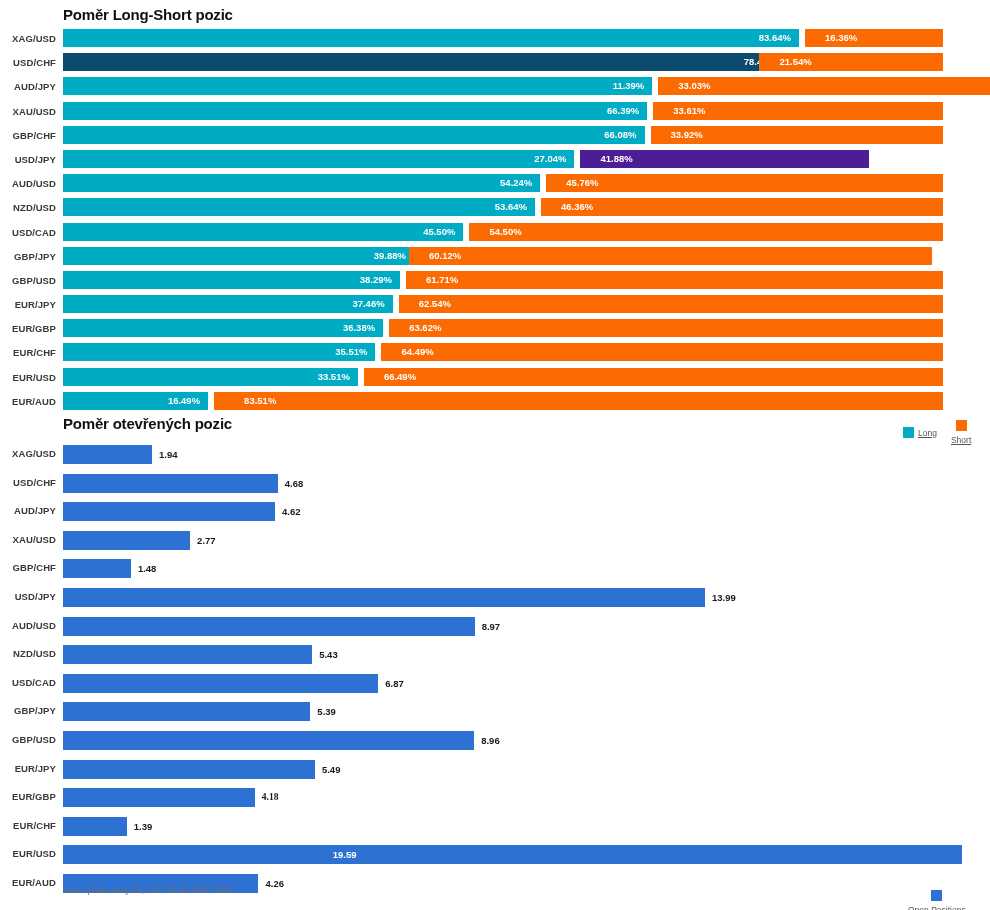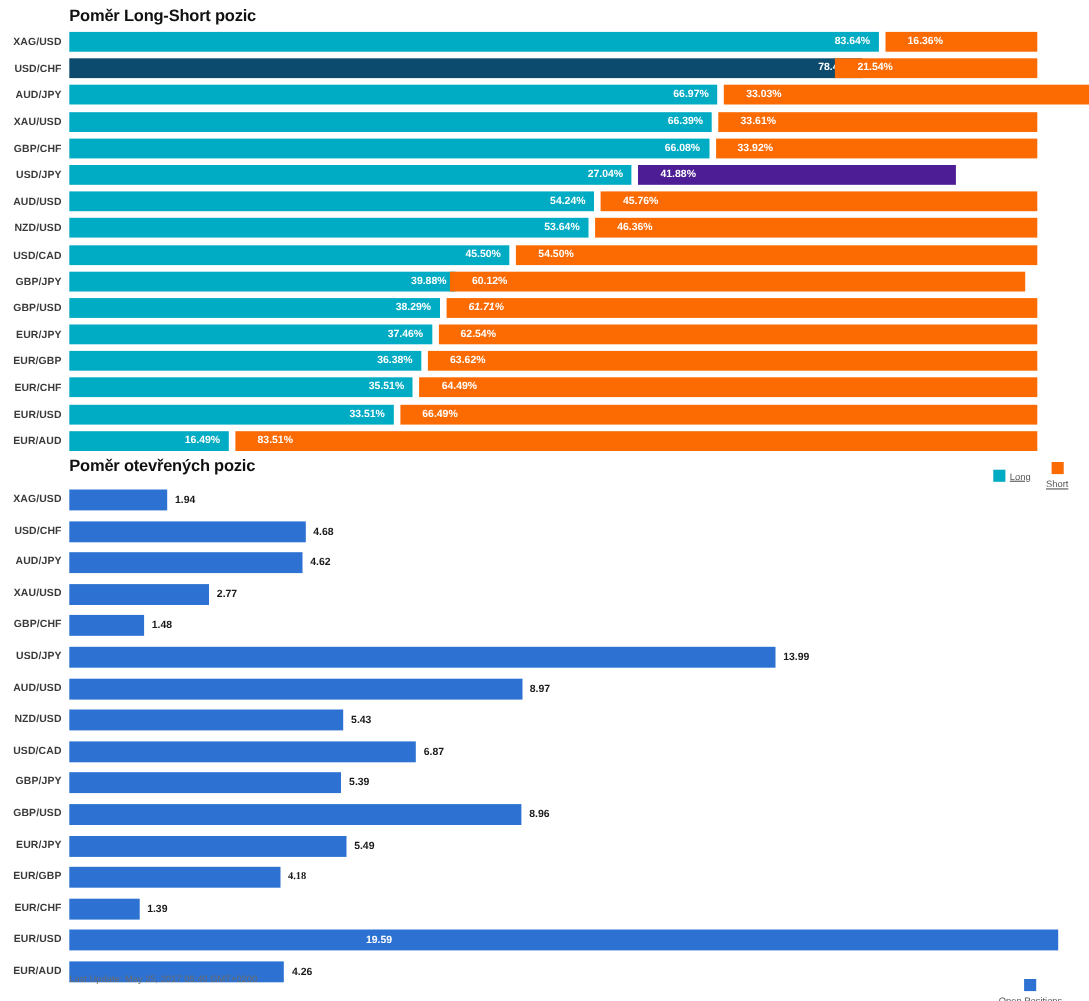--- a/index.html
+++ b/index.html
@@ -187,21 +187,21 @@
           </div>
           <div class="seg seg-short" style="left: 696.448px; width: 183.552px; background: rgb(252, 106, 2);">
             <span>21.54%</span>
           </div>
         </div>
       </div>
       <div class="row row-ls">
         <div class="cat-label">AUD/JPY</div>
         <div class="track">
           <div class="seg seg-long" style="width: 589.336px; background: rgb(0, 171, 196);">
-            <span>66.97%</span>
+            <span>11.39%</span>
           </div>
           <div class="seg seg-short" style="left: 595.336px; width: 335px; background: rgb(252, 106, 2);">
             <span>33.03%</span>
           </div>
         </div>
       </div>
       <div class="row row-ls">
         <div class="cat-label">XAU/USD</div>
         <div class="track">
           <div class="seg seg-long" style="width: 584.232px; background: rgb(0, 171, 196);">
@@ -277,21 +277,21 @@
             <span>60.12%</span>
           </div>
         </div>
       </div>
       <div class="row row-ls">
         <div class="cat-label">GBP/USD</div>
         <div class="track">
           <div class="seg seg-long" style="width: 336.952px; background: rgb(0, 171, 196);">
             <span>38.29%</span>
           </div>
-          <div class="seg seg-short" style="left: 342.952px; width: 537.048px; background: rgb(252, 106, 2); font-style: italic;">
+          <div class="seg seg-short" style="left: 342.952px; width: 537.048px; background: rgb(252, 106, 2);">
             <span>61.71%</span>
           </div>
         </div>
       </div>
       <div class="row row-ls">
         <div class="cat-label">EUR/JPY</div>
         <div class="track">
           <div class="seg seg-long" style="width: 329.648px; background: rgb(0, 171, 196);">
             <span>37.46%</span>
           </div>
@@ -332,21 +332,21 @@
             <span>66.49%</span>
           </div>
         </div>
       </div>
       <div class="row row-ls">
         <div class="cat-label">EUR/AUD</div>
         <div class="track">
           <div class="seg seg-long" style="width: 145.112px; background: rgb(0, 171, 196);">
             <span>16.49%</span>
           </div>
-          <div class="seg seg-short" style="left: 151.112px; width: 728.888px; background: rgb(252, 106, 2);">
+          <div class="seg seg-short" style="left: 151.112px; width: 728.888px; background: rgb(252, 106, 2); padding-left: 10px;">
             <span>83.51%</span>
           </div>
         </div>
       </div>
     </div>
   <div class="legend" id="legend-ls">
       <div class="item">
         <span class="swatch" style="background: rgb(0, 171, 196);"></span>
         <span>Long</span>
       </div>

